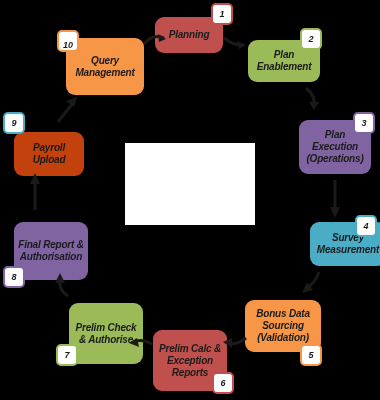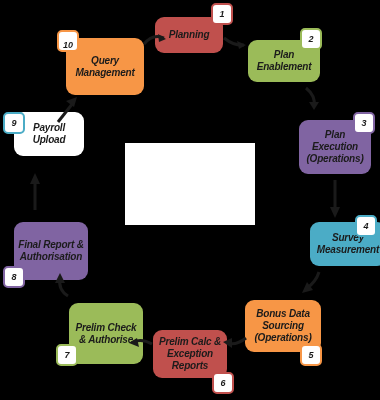--- a/index.html
+++ b/index.html
@@ -154,26 +154,26 @@
     <div class="node" style="left: 310px; top: 222px; width: 76px; height: 44px; background: rgb(75, 172, 198);">
       <span class="node-label">Survey
 Measurement</span>
     </div>
     <div class="badge" style="left: 355px; top: 215px; border-color: rgb(75, 172, 198);">
       <span>4</span>
     </div>
     <div class="node" style="left: 245px; top: 300px; width: 76px; height: 52px; background: rgb(247, 150, 70);">
       <span class="node-label">Bonus Data
 Sourcing
-(Operations)</span>
+(Validation)</span>
     </div>
     <div class="badge" style="left: 300px; top: 344px; border-color: rgb(247, 150, 70);">
       <span>5</span>
     </div>
-    <div class="node" style="left: 153px; top: 330px; width: 74px; height: 48px; background: rgb(192, 80, 77);">
+    <div class="node" style="left: 153px; top: 330px; width: 74px; height: 61px; background: rgb(192, 80, 77);">
       <span class="node-label">Prelim Calc &amp;
 Exception
 Reports</span>
     </div>
     <div class="badge" style="left: 212px; top: 372px; border-color: rgb(192, 80, 77);">
       <span>6</span>
     </div>
     <div class="node" style="left: 69px; top: 303px; width: 74px; height: 61px; background: rgb(155, 187, 89);">
       <span class="node-label">Prelim Check
 &amp; Authorise</span>
@@ -181,21 +181,21 @@
     <div class="badge" style="left: 56px; top: 344px; border-color: rgb(155, 187, 89);">
       <span>7</span>
     </div>
     <div class="node" style="left: 14px; top: 222px; width: 74px; height: 58px; background: rgb(128, 100, 162);">
       <span class="node-label">Final Report &amp;
 Authorisation</span>
     </div>
     <div class="badge" style="left: 3px; top: 266px; border-color: rgb(128, 100, 162);">
       <span>8</span>
     </div>
-    <div class="node" style="left: 14px; top: 112px; width: 70px; height: 44px; background: #ffffff; align-items: center;">
+    <div class="node" style="left: 14px; top: 132px; width: 70px; height: 44px; background: #c2410c; align-items: center;">
       <span class="node-label">Payroll
 Upload</span>
     </div>
     <div class="badge" style="left: 3px; top: 112px; border-color: rgb(75, 172, 198);">
       <span>9</span>
     </div>
     <div class="node" style="left: 66px; top: 38px; width: 78px; height: 57px; background: rgb(247, 150, 70);">
       <span class="node-label">Query
 Management</span>
     </div>

